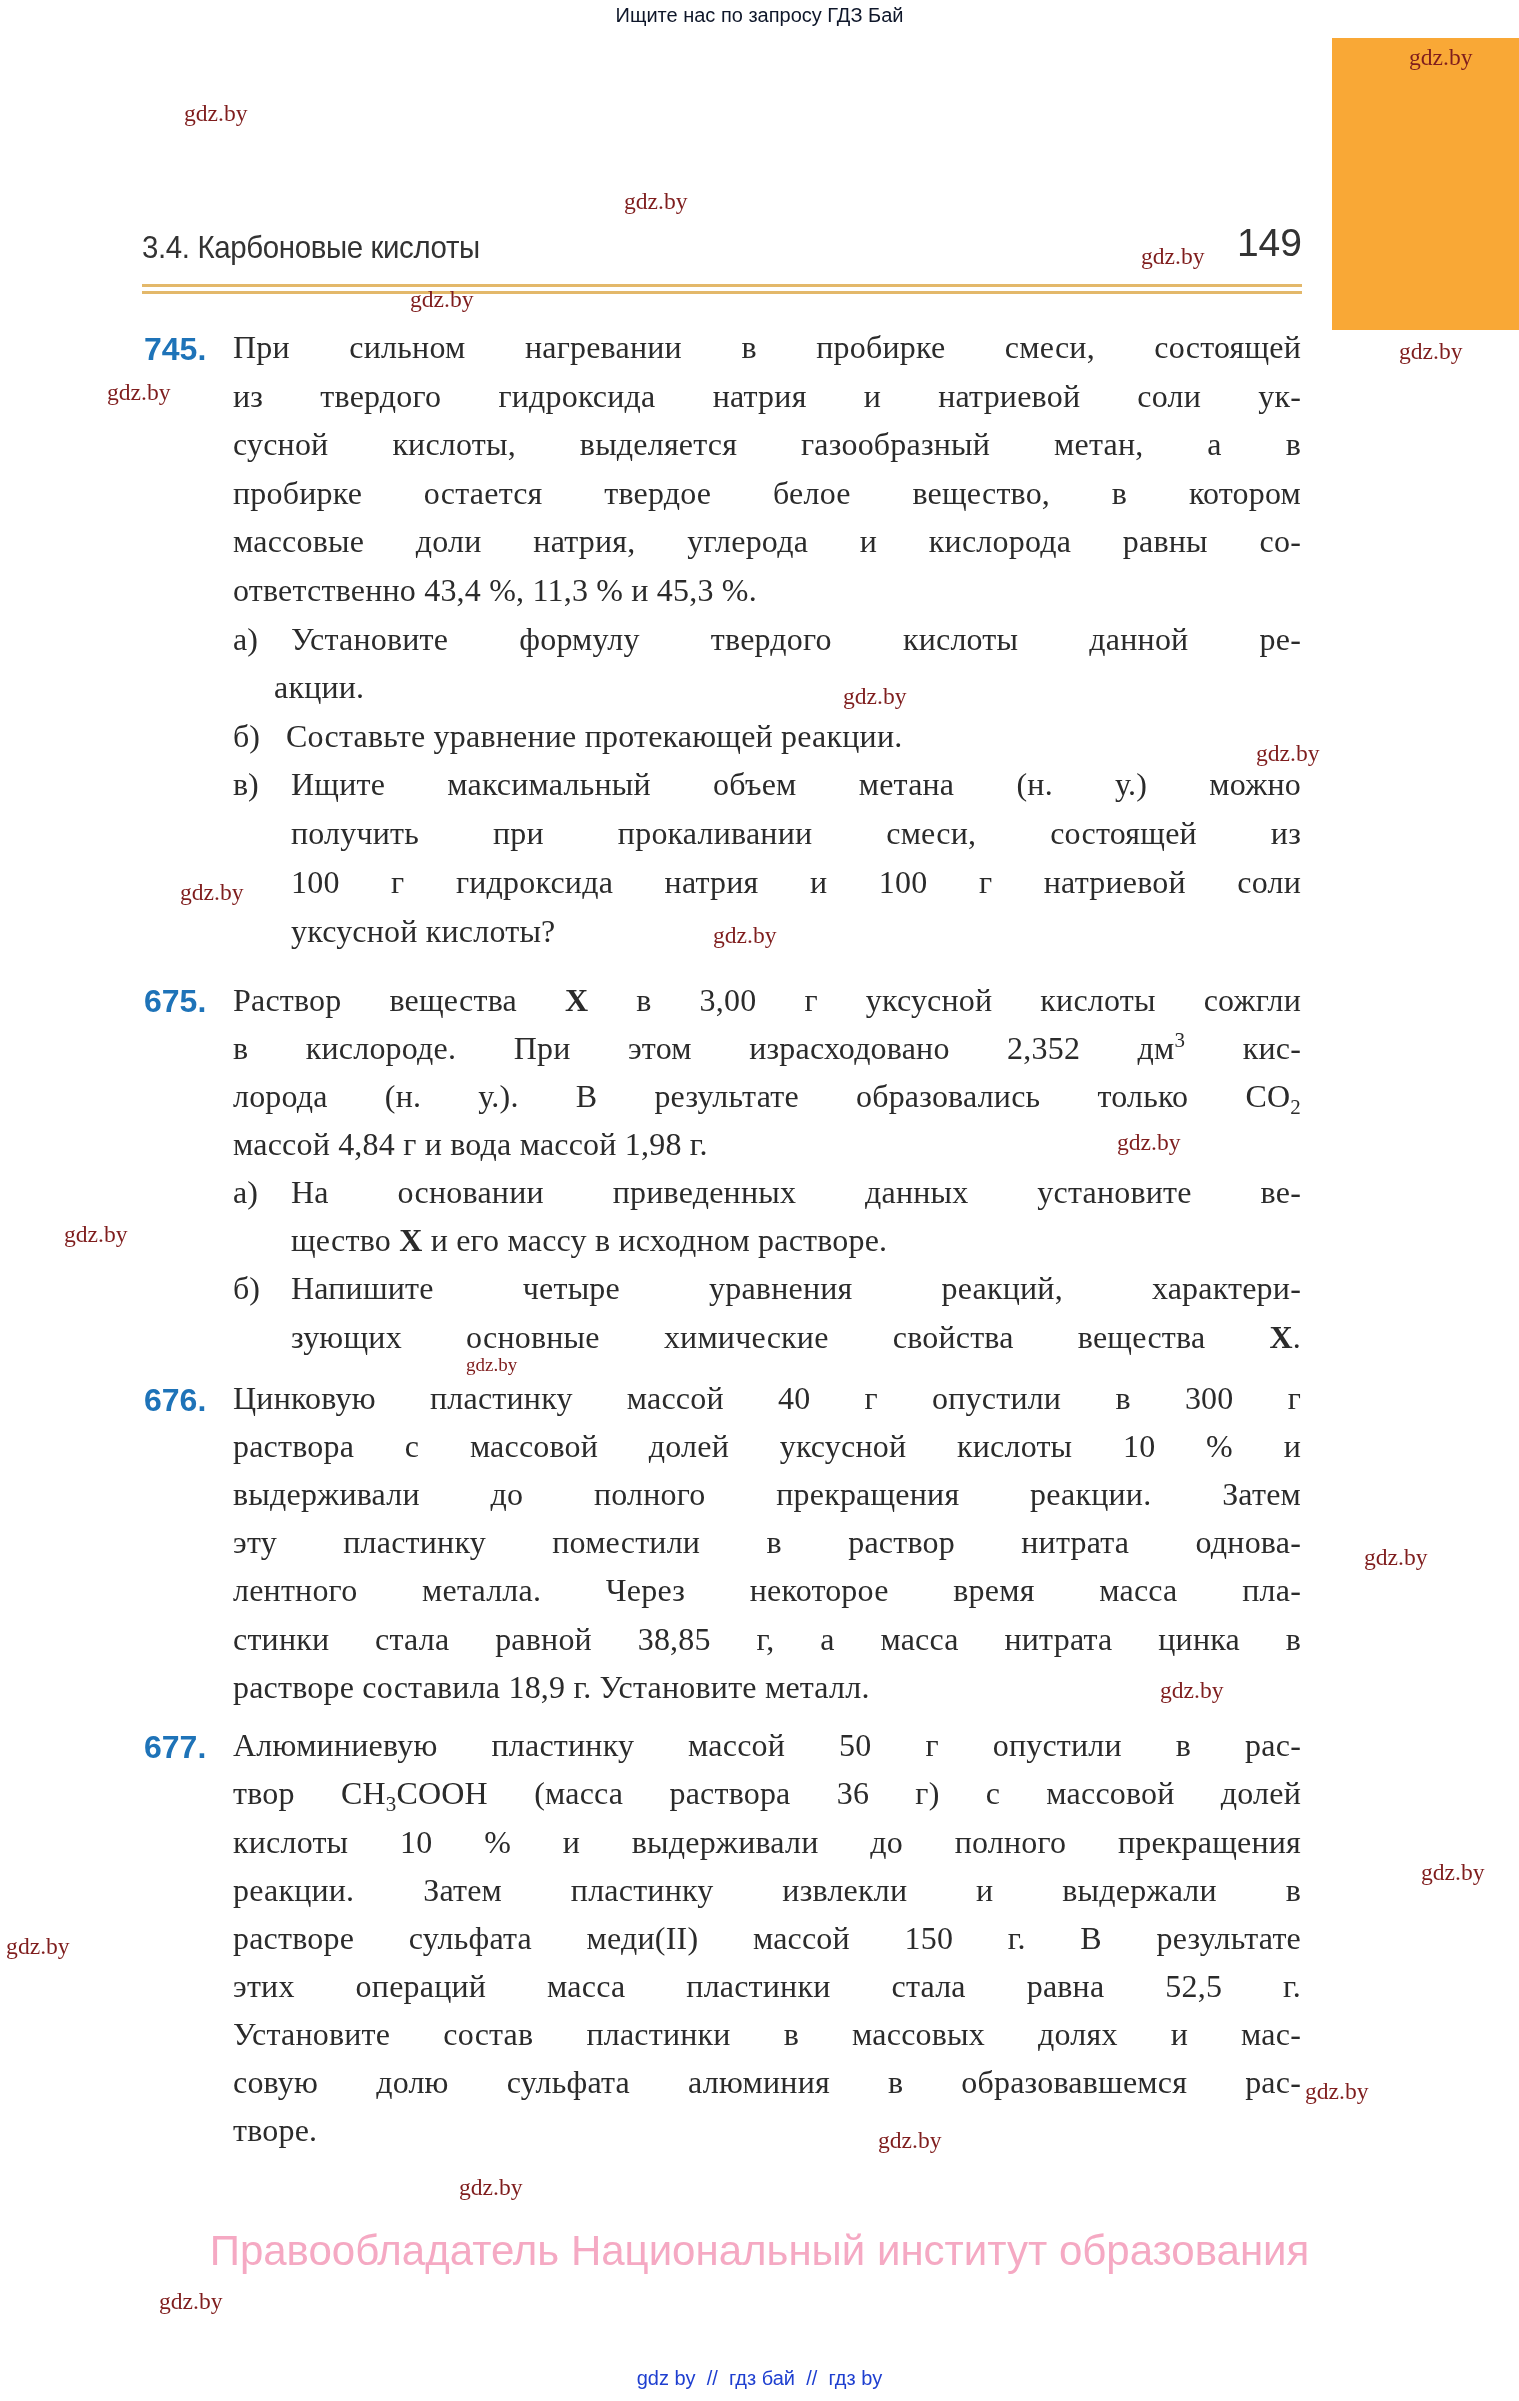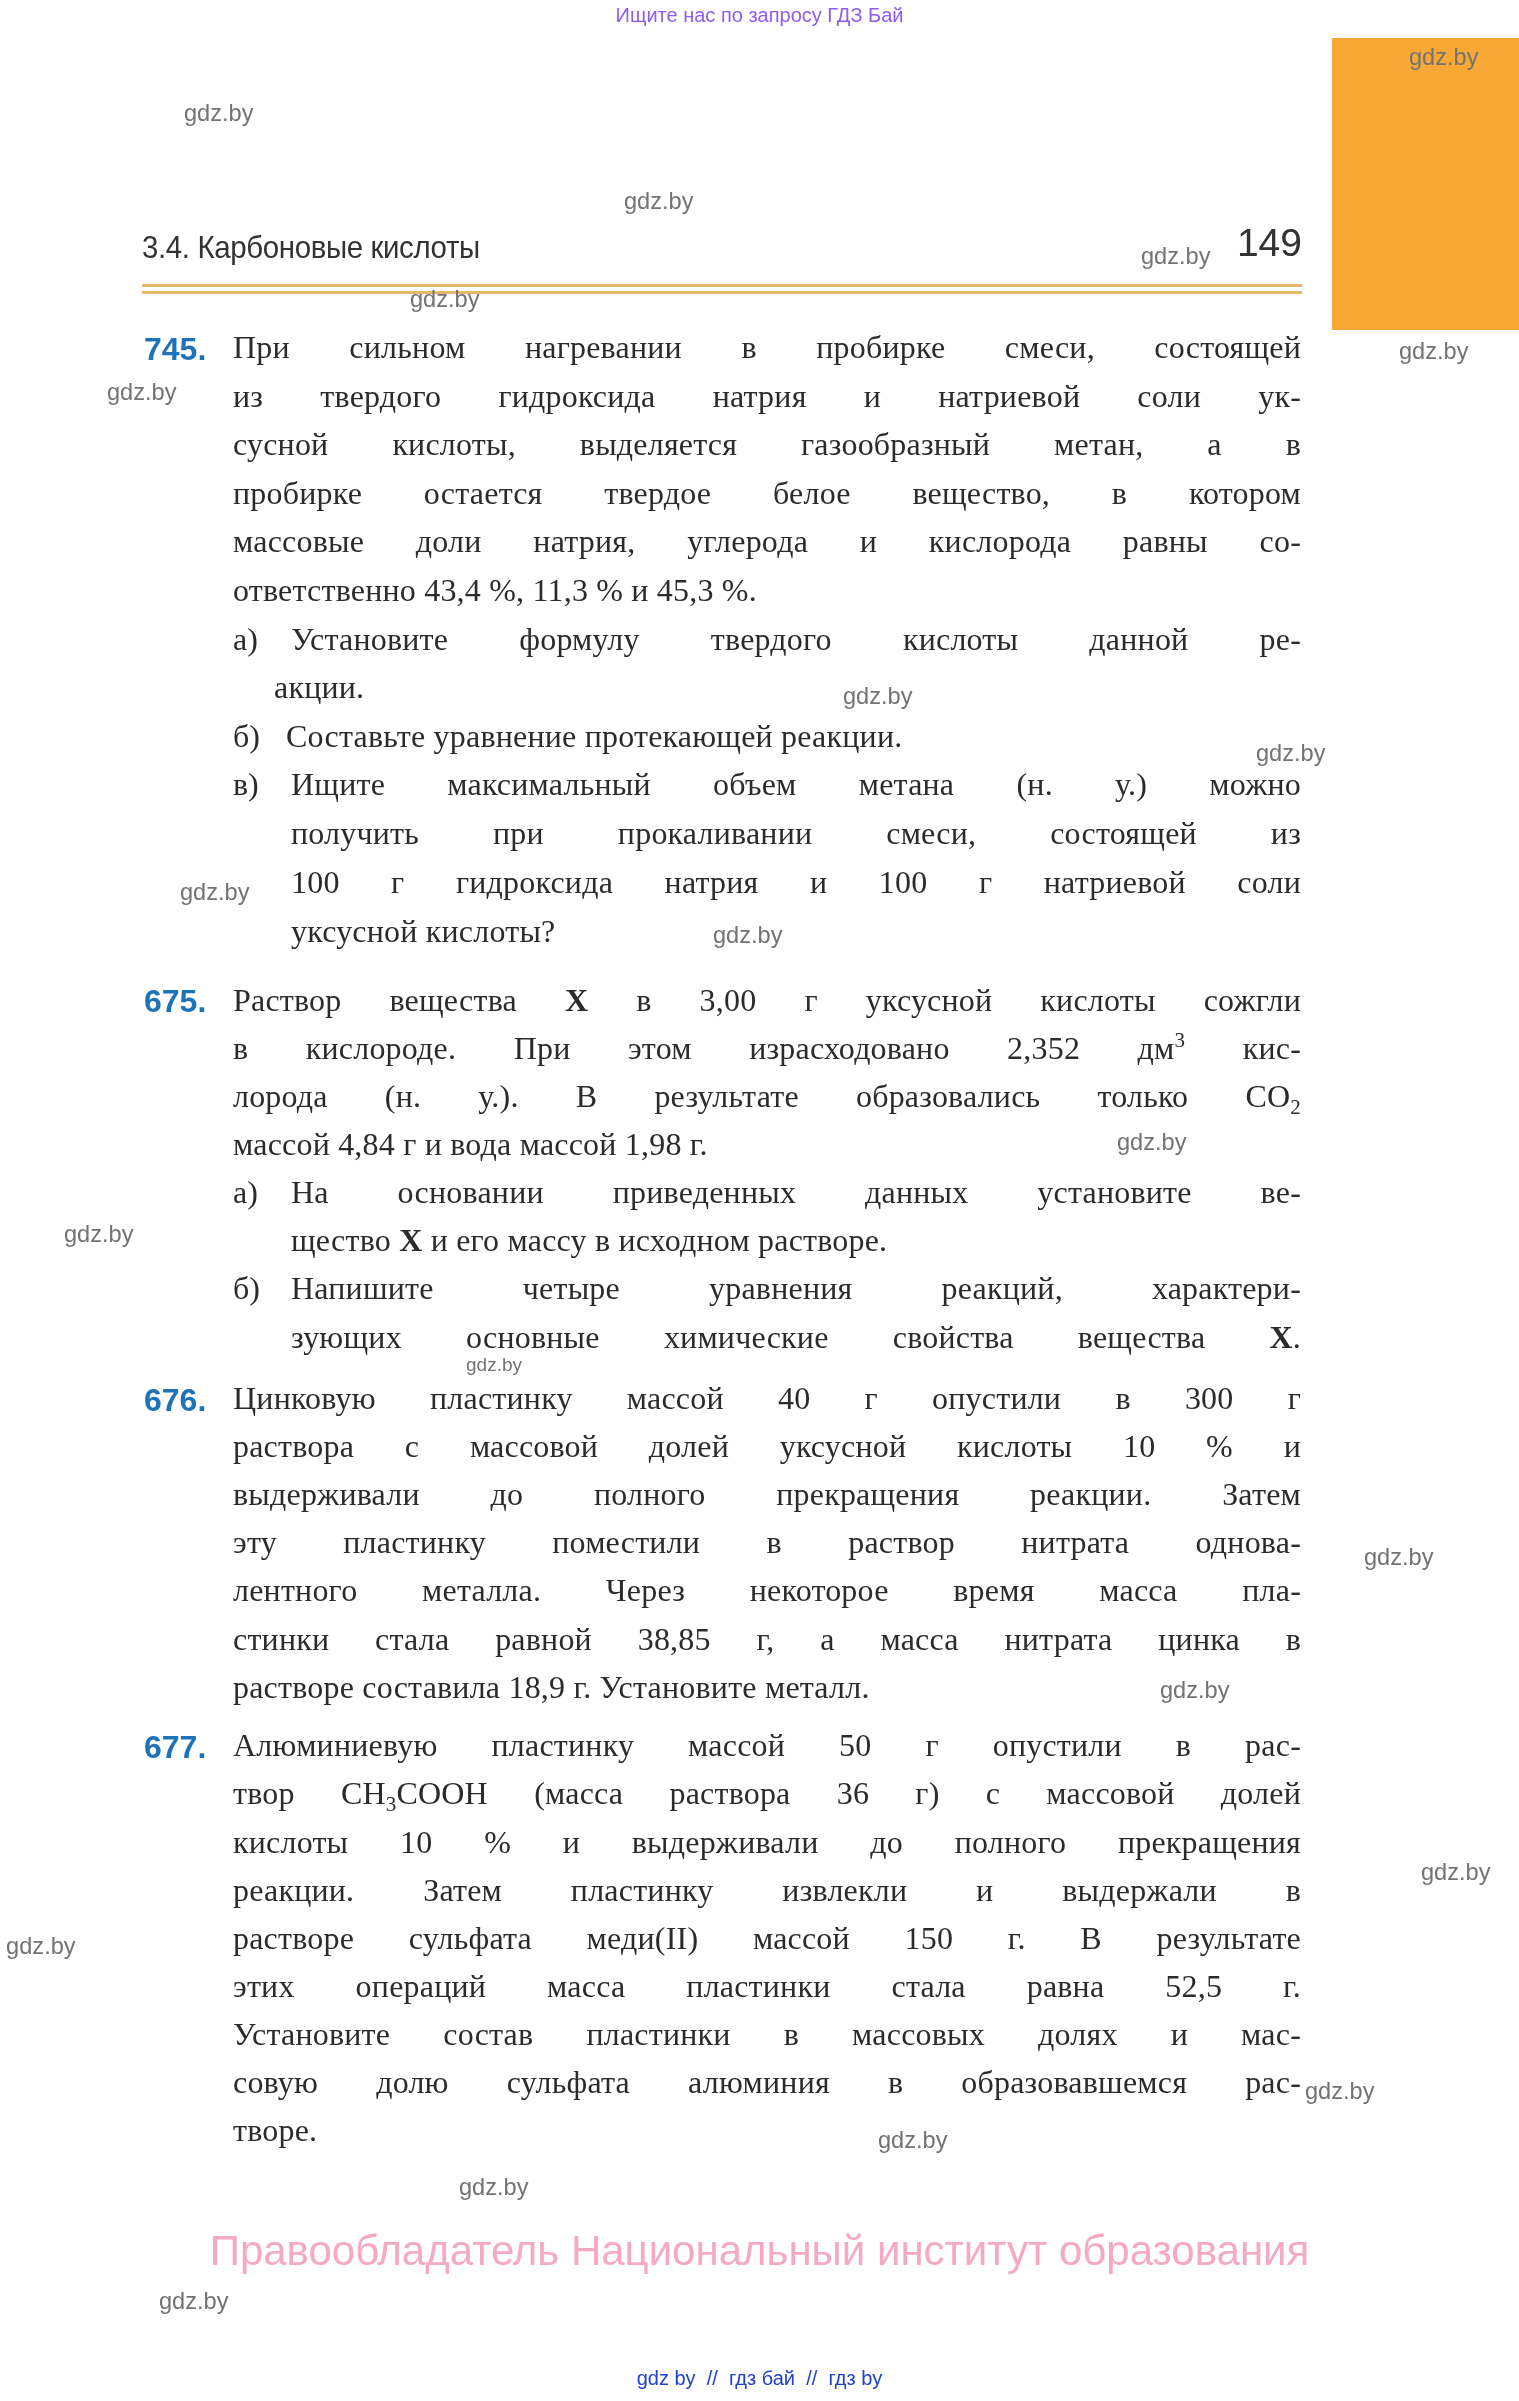--- a/index.html
+++ b/index.html
@@ -5,35 +5,35 @@
   html, body { margin: 0; padding: 0; }
   body {
     width: 1519px; height: 2401px; position: relative; overflow: hidden;
     background: #ffffff;
     font-family: "Liberation Serif", serif;
     color: #2b2b2b;
   }
   .abs { position: absolute; }
   .top-banner {
     left: 0; width: 1519px; top: 3.5px; text-align: center;
-    font-family: "Liberation Sans", sans-serif; font-size: 20px; color: #8b5cf6;
+    font-family: "Liberation Sans", sans-serif; font-size: 20px; color: #0f172a;
   }
   .orange-tab { left: 1332px; top: 38px; width: 187px; height: 292px; background: #f9a836; }
   .header-title {
     left: 142px; top: 229px; font-family: "Liberation Sans", sans-serif;
     font-size: 32px; color: #333; letter-spacing: -0.4px; transform: scaleX(0.92); transform-origin: left;
     white-space: nowrap;
   }
   .page-number {
     left: 1234px; top: 221px; width: 68px; text-align: right;
     font-family: "Liberation Sans", sans-serif; font-size: 39px; color: #333;
   }
   .rule { left: 142px; width: 1160px; height: 2.6px; background: #e3b86a; }
   .wm {
-    font-family: Liberation Sans, sans-serif; font-size: 23.6px; color: #737373;
+    font-family: Liberation Serif, serif; font-size: 23.6px; color: #7f1d1d;
     white-space: nowrap; line-height: 1;
   }
   .wm.small { font-size: 19px; }
   .num {
     font-family: "Liberation Sans", sans-serif; font-weight: bold; font-size: 32px;
     color: #1e73b8; white-space: nowrap; line-height: 1;
   }
   .line {
     font-size: 32px; line-height: 1; white-space: nowrap;
     text-align: justify; text-align-last: justify; letter-spacing: 0.2px;

